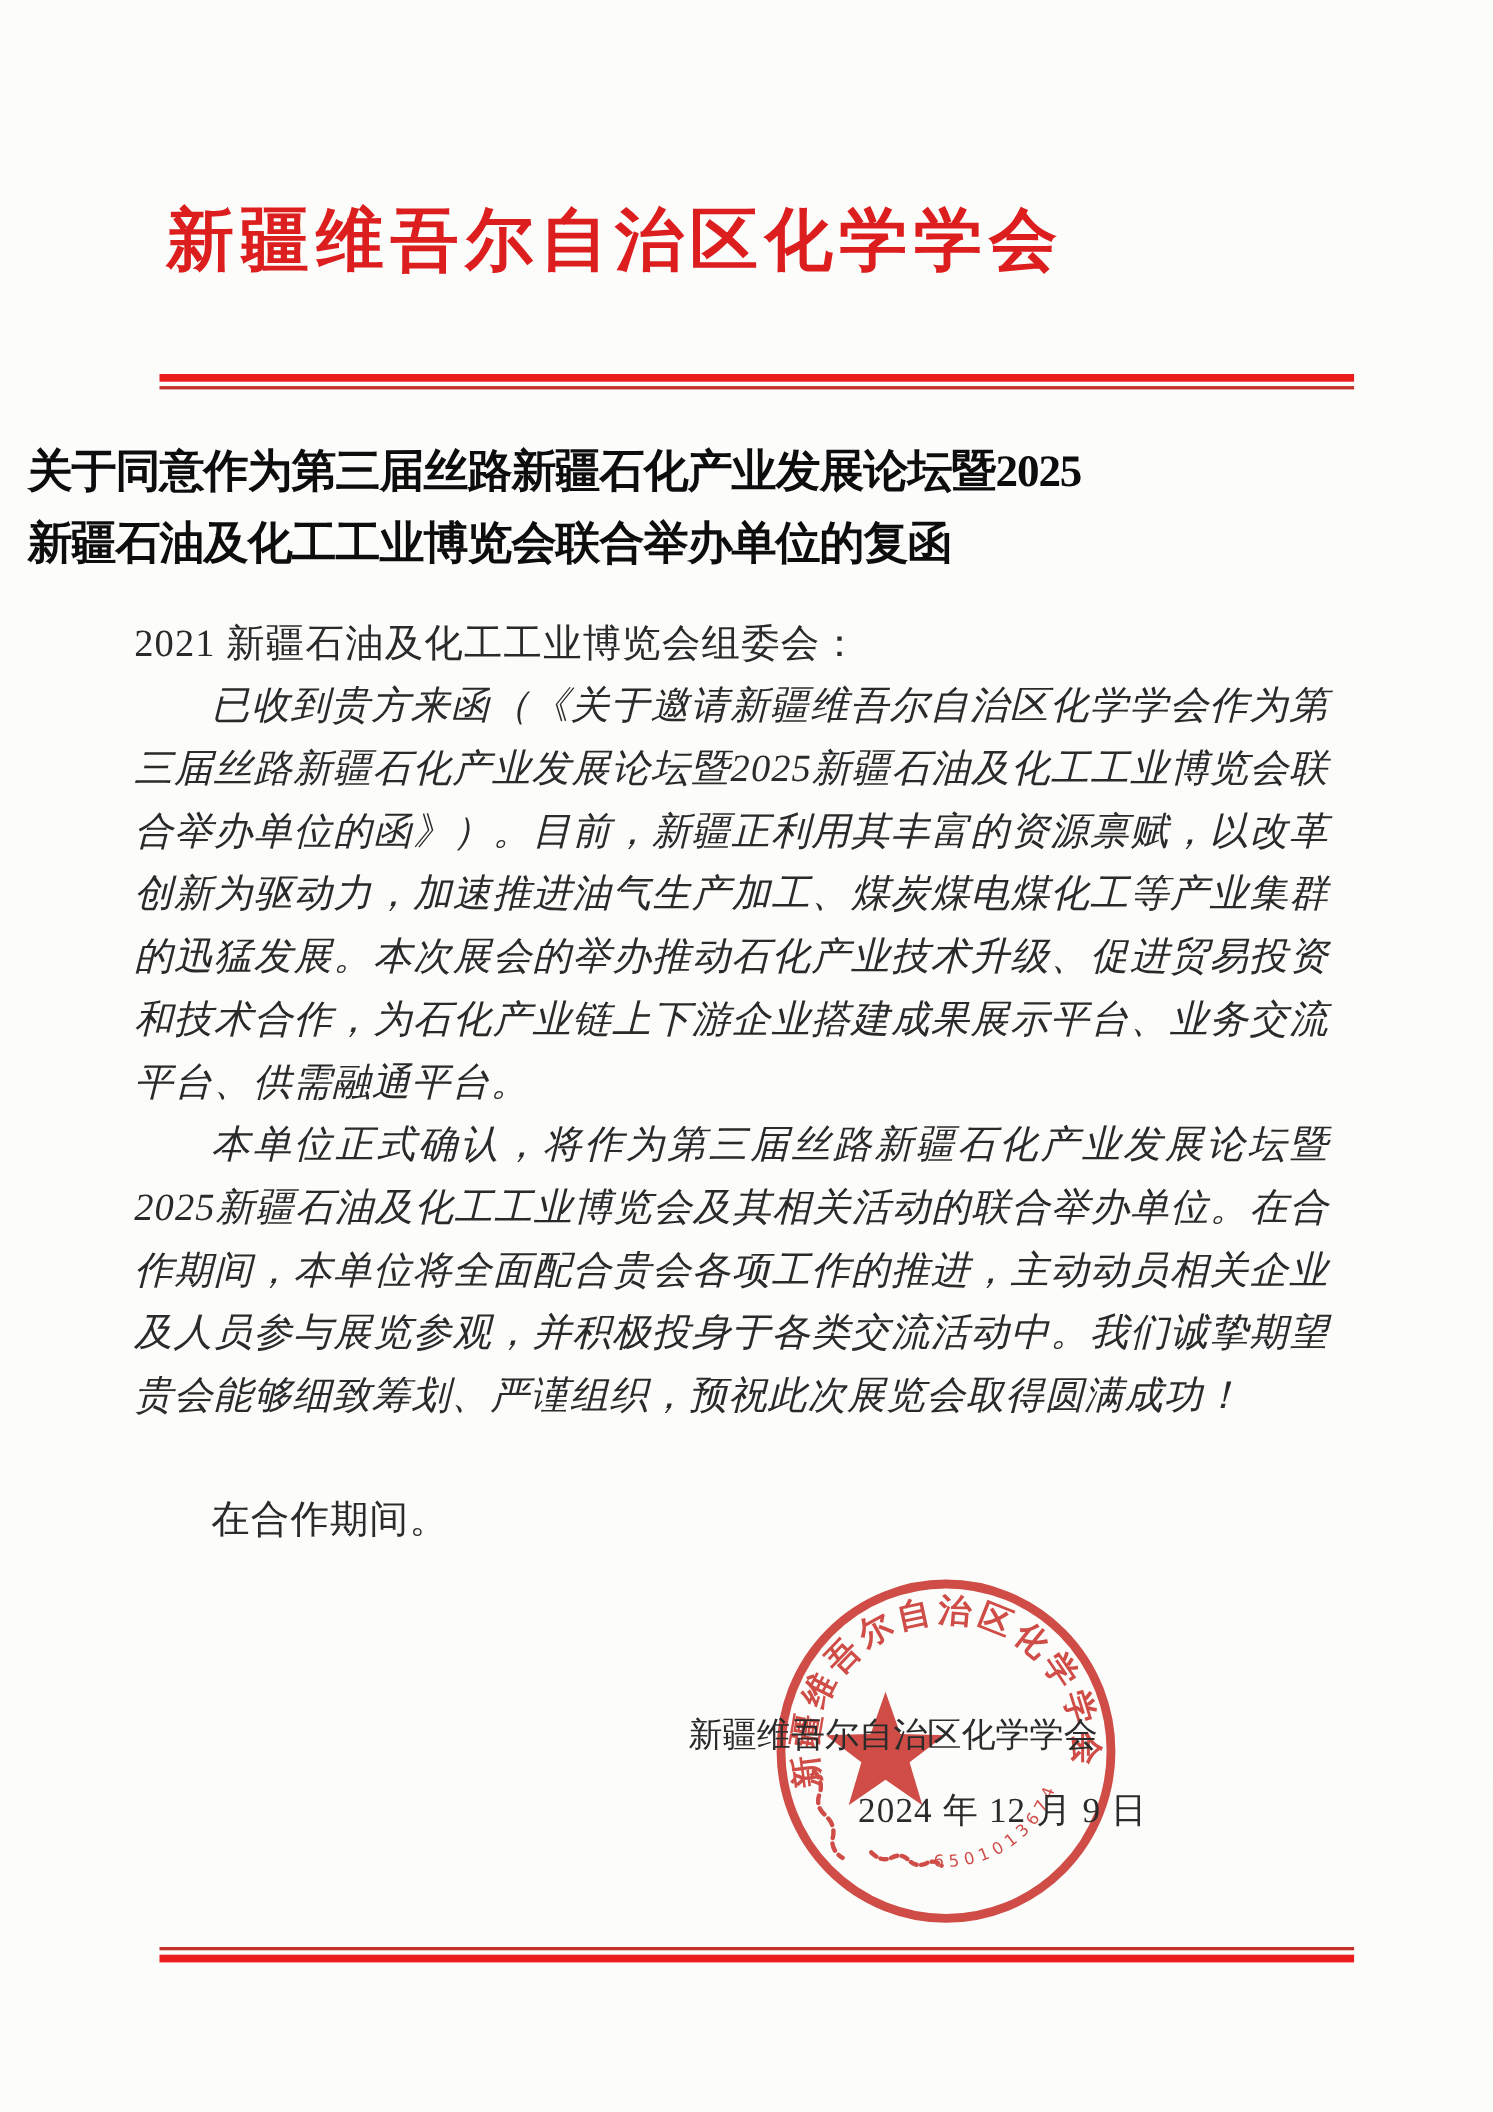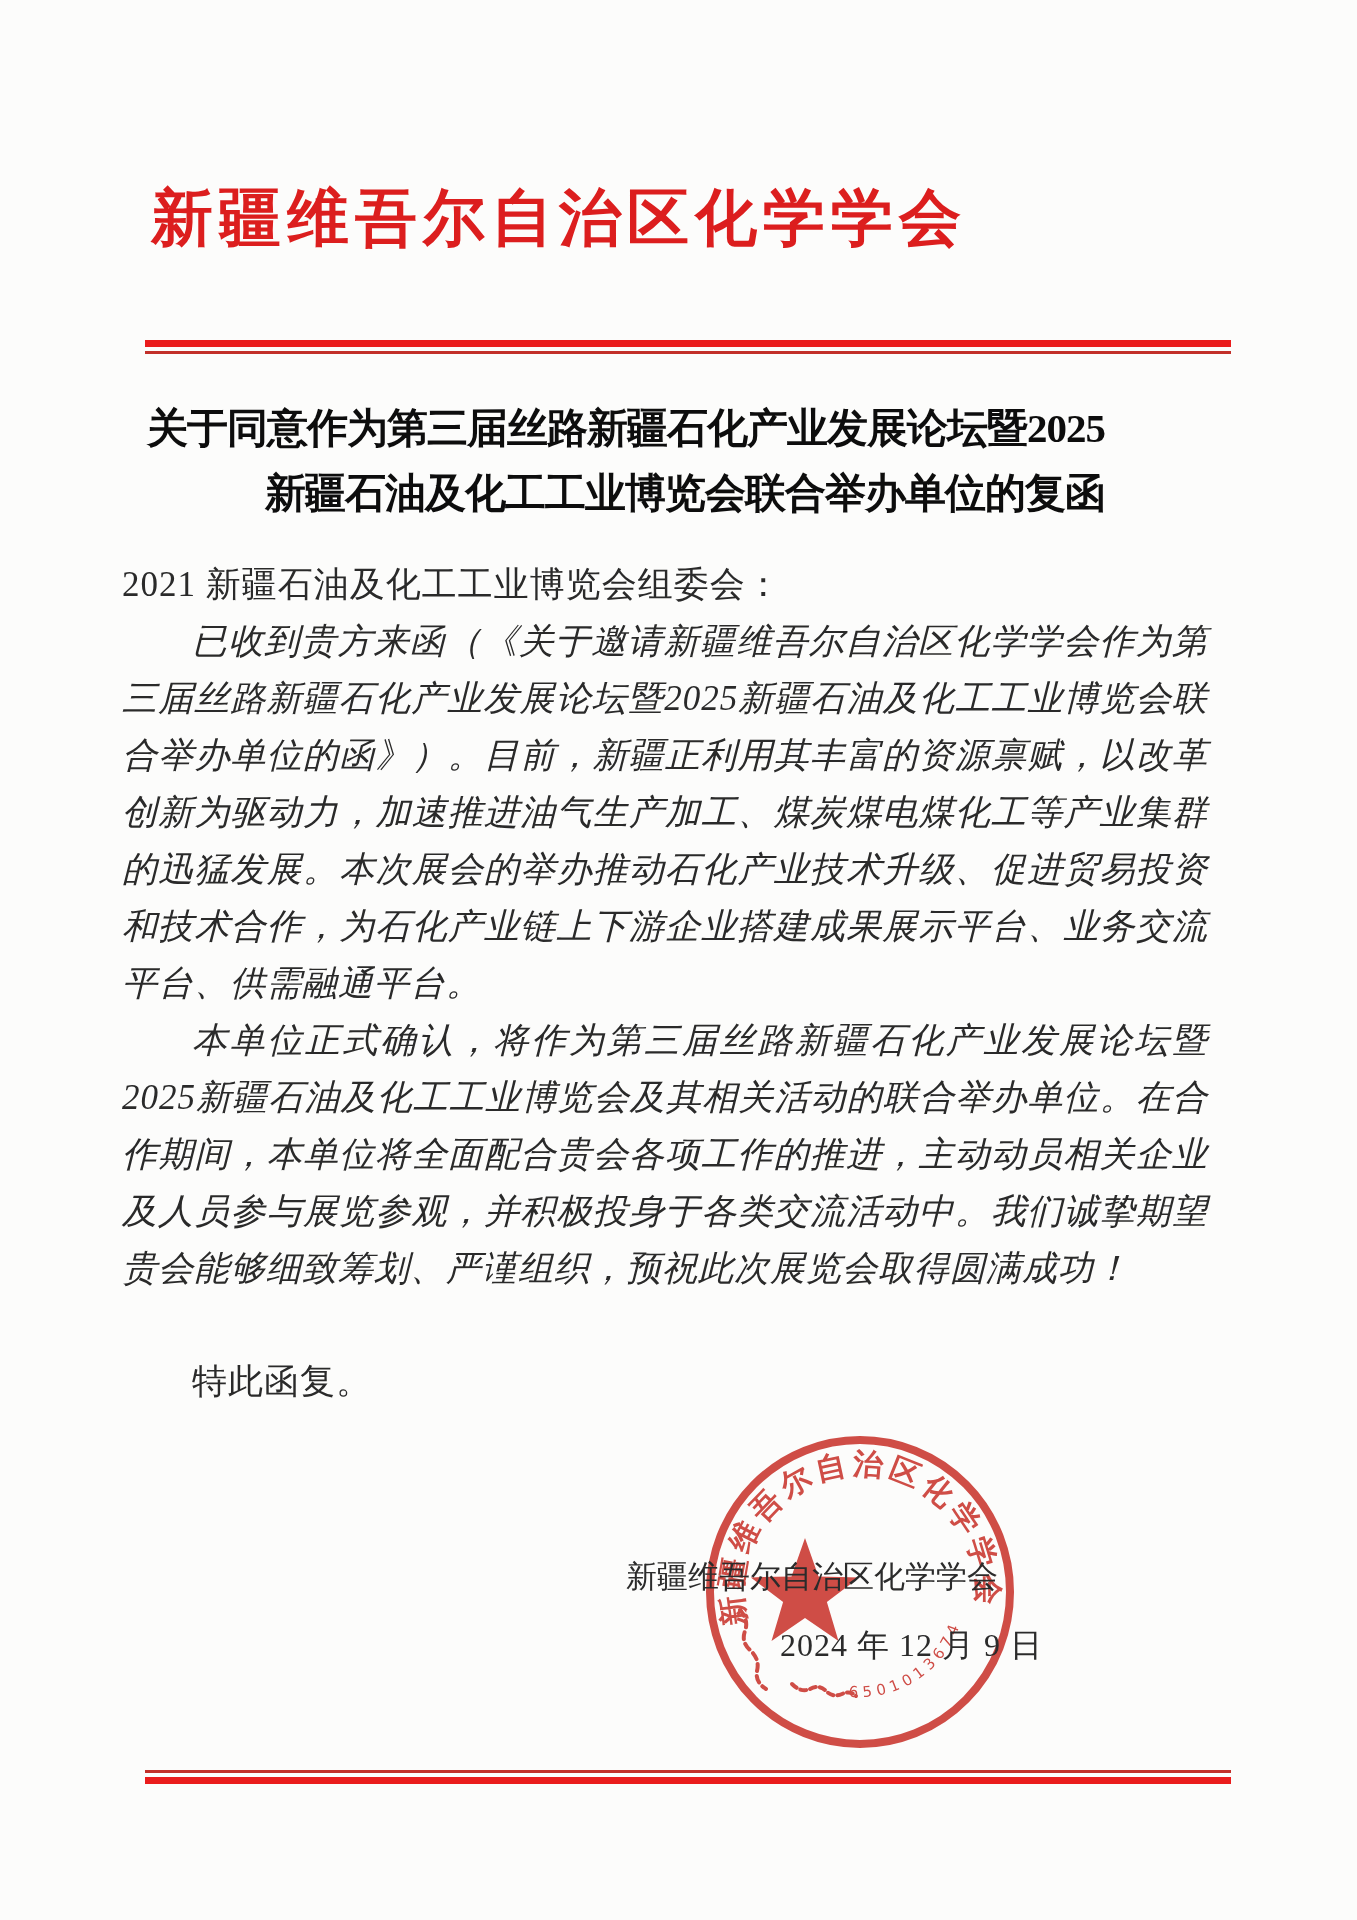--- a/index.html
+++ b/index.html
@@ -37,21 +37,21 @@
   .rule-thick { height: 7px; background: #ea1c1c; }
   .rule-thin  { height: 3px; background: #c2302a; }
   .rule-gap   { height: 4px; }
 
   
   .doc-title {
     position: absolute;
     top: 396px;
     left: 25px;
     width: 1080px;
-    text-align: right;
+    text-align: left;
     font-size: 41px;
     font-weight: 700;
     line-height: 65px;
     color: #0d0d0d;
     letter-spacing: -1px;
   }
 
   
   .doc-body {
     position: absolute;
@@ -128,21 +128,21 @@
 
   <div class="doc-title">
     <div>关于同意作为第三届丝路新疆石化产业发展论坛暨2025</div>
     <div>新疆石油及化工工业博览会联合举办单位的复函</div>
   </div>
 
   <div class="doc-body">
     <p>2021 新疆石油及化工工业博览会组委会：</p>
     <p class="indent">已收到贵方来函（《关于邀请新疆维吾尔自治区化学学会作为第三届丝路新疆石化产业发展论坛暨2025新疆石油及化工工业博览会联合举办单位的函》）。目前，新疆正利用其丰富的资源禀赋，以改革创新为驱动力，加速推进油气生产加工、煤炭煤电煤化工等产业集群的迅猛发展。本次展会的举办推动石化产业技术升级、促进贸易投资和技术合作，为石化产业链上下游企业搭建成果展示平台、业务交流平台、供需融通平台。</p>
     <p class="indent">本单位正式确认，将作为第三届丝路新疆石化产业发展论坛暨2025新疆石油及化工工业博览会及其相关活动的联合举办单位。在合作期间，本单位将全面配合贵会各项工作的推进，主动动员相关企业及人员参与展览参观，并积极投身于各类交流活动中。我们诚挚期望贵会能够细致筹划、严谨组织，预祝此次展览会取得圆满成功！</p>
-    <p class="closing-line">特此函复。</p>
+    <p class="closing-line">在合作期间。</p>
   </div>
 
   <div class="signature-org">新疆维吾尔自治区化学学会</div>
   <div class="signature-date">2024 年 12 月 9 日</div>
 
   <svg class="seal-svg" viewBox="0 0 320 320" xmlns="http://www.w3.org/2000/svg">
     <defs>
       <path id="sealArcPath" d="M 53 210 A 118 118 0 1 1 267 210" fill="none"></path>
       <path id="sealDigitsPath" d="M 145.4 264 A 105 105 0 0 0 263.4 178.2" fill="none"></path>
     </defs>

